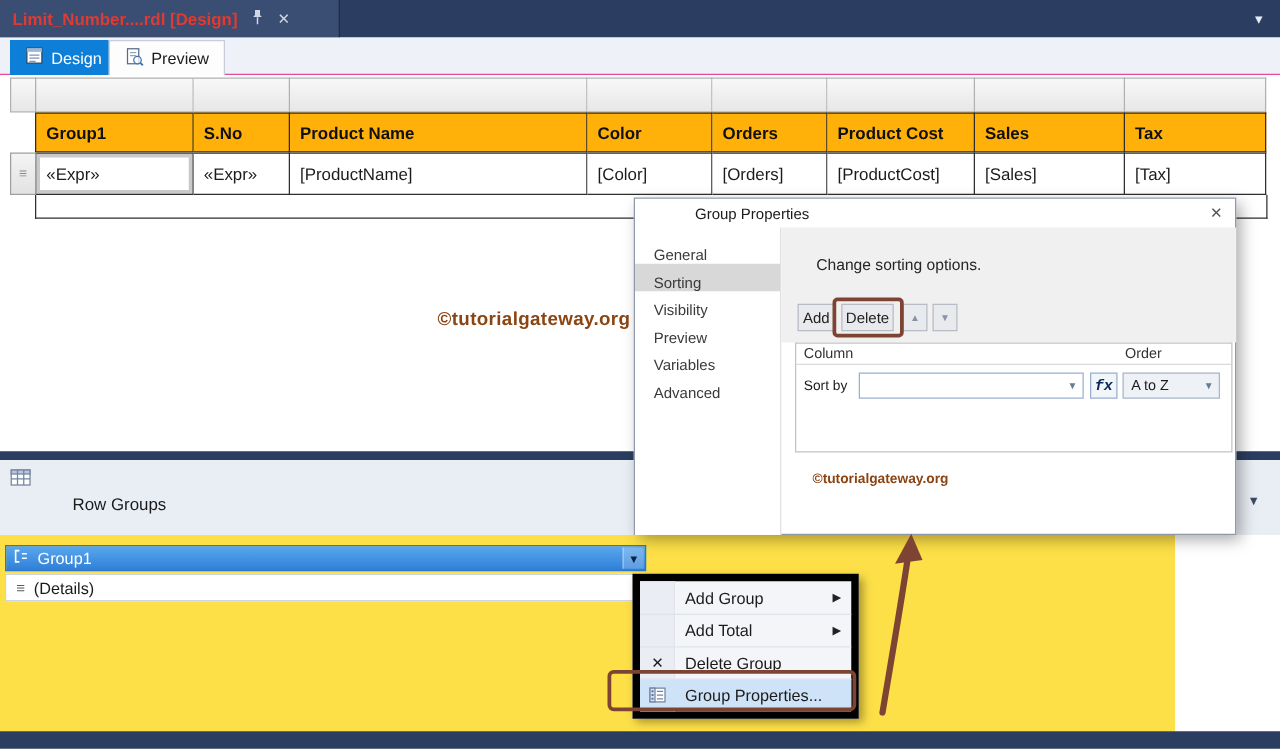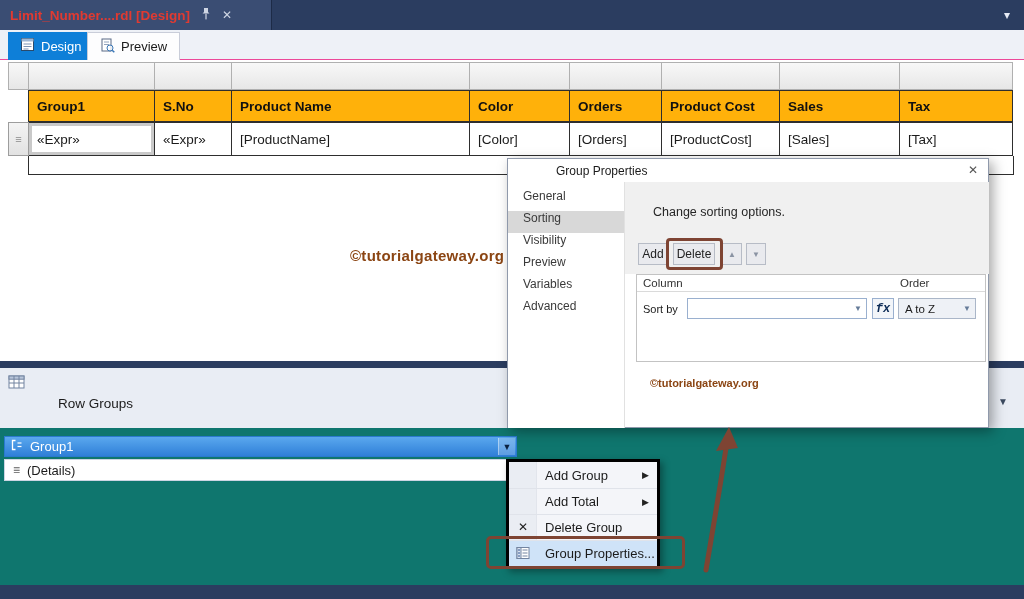--- a/index.html
+++ b/index.html
@@ -49,59 +49,59 @@
   #table-outline{position:absolute;left:28px;top:156px;width:986px;height:19px;
         border:1px solid #2e2e2e;border-top:none;background:transparent}
   #watermark-canvas{position:absolute;left:350px;top:247px;font-size:15px;font-weight:bold;
         color:#8b4513;letter-spacing:.3px}
 
   
   #splitter{position:absolute;left:0;top:361px;width:1024px;height:7px;background:#2b3d60}
   #statusbar{position:absolute;left:0;top:585px;width:1024px;height:14px;background:#2b3d60}
 
   
-  #row-groups{position:absolute;left:0;top:368px;width:1024px;height:217px;background:#0f766e}
+  #row-groups{position:absolute;left:0;top:368px;width:940px;height:217px;background:#fde047}
   #rg-header{position:absolute;left:0;top:0;width:1024px;height:60px;background:#e9edf4}
   #rg-grid-icon{position:absolute;left:8px;top:6px}
   #rg-title{position:absolute;left:58px;top:28px;font-size:13.5px;color:#1b1b1b}
   #rg-chevron{position:absolute;left:998px;top:28px;font-size:10px;color:#3c4a60;cursor:pointer}
   #rg-group-row{position:absolute;left:4px;top:68px;width:513px;height:21px;
         background:linear-gradient(#5aa8ee,#2f7fd8);border:1px solid #2a79cf;color:#fff;
         display:flex;align-items:center;gap:7px;padding-left:6px;font-size:13px}
   #rg-group-dd{position:absolute;right:1px;top:1px;width:17px;height:17px;
         background:rgba(255,255,255,.22);border-left:1px solid rgba(255,255,255,.4);
         display:flex;align-items:center;justify-content:center;color:#0b2240;font-size:9px;cursor:pointer}
   #rg-details-row{position:absolute;left:4px;top:91px;width:513px;height:22px;background:#fff;
         border:1px solid #ccd5e3;display:flex;align-items:center;gap:7px;padding-left:8px;
         font-size:13px;color:#1b1b1b}
   .details-glyph{color:#5a5a5a;font-size:12px}
 
   
-  #context-menu{position:absolute;left:506px;top:459px;width:154px;background:#f4f5f9;
-        border:3px solid #000000;box-shadow:3px 3px 7px rgba(0,0,0,.35);z-index:35}
+  #context-menu{position:absolute;left:506px;top:459px;width:181px;background:#f4f5f9;
+        border:6px solid #000000;box-shadow:3px 3px 7px rgba(0,0,0,.35);z-index:35}
   #menu-gutter{position:absolute;left:0;top:0;width:28px;height:100%;background:#eaedf3;
         border-right:1px solid #e2e5ec}
   .menu-item{position:relative;height:26px;display:flex;align-items:center;
         padding-left:36px;font-size:13px;color:#1b1b1b;cursor:pointer}
   .menu-item + .menu-item{border-top:1px solid #e0e3ea}
   .menu-item .mi-icon{position:absolute;left:7px;top:5px}
   .menu-item .mi-x{position:absolute;left:9px;top:5px;font-size:12px;font-weight:bold;color:#1b1b1b}
   .menu-item .sub-arrow{position:absolute;right:8px;font-size:9px;color:#222}
   .menu-item.hl{background:#cfe3f8}
   #menu-highlight-box{position:absolute;left:486px;top:536px;width:199px;height:33px;
         border:3px solid #7e4433;border-radius:5px;z-index:40;pointer-events:none}
 
   
   #dialog{position:absolute;left:507px;top:158px;width:482px;height:270px;background:#fff;
         border:1px solid #8f99ab;box-shadow:4px 4px 12px rgba(0,0,0,.35);z-index:30;font-size:12px}
   #dlg-title{position:absolute;left:48px;top:5px;font-size:12px;color:#1b1b1b}
   #dlg-close{position:absolute;right:10px;top:4px;font-size:12px;color:#555;cursor:pointer}
   #dlg-nav{position:absolute;left:0;top:23px;width:117px;height:246px;background:#fff;
         border-right:1px solid #e1e1e1}
-  .nav-item{height:22px;display:flex;align-items:flex-start;padding-left:15px;font-size:12px;
+  .nav-item{height:22px;display:flex;align-items:flex-end;padding-left:15px;font-size:12px;
         color:#3a3a3a;cursor:pointer}
   .nav-item.selected{background:#d8d8d8}
   #dlg-band{position:absolute;left:117px;top:23px;width:364px;height:92px;background:#f0f0f0}
   #dlg-heading{position:absolute;left:28px;top:23px;font-size:12.5px;color:#262626}
   .dlg-btn{position:absolute;top:84px;height:22px;background:#e9eaee;border:1px solid #b7bcc6;
         display:flex;align-items:center;justify-content:center;font-size:12px;color:#222;cursor:pointer}
   #btn-add{left:130px;width:30px}
   #btn-delete{left:165px;width:42px}
   #btn-up{left:214px;width:20px;color:#8a93a3;font-size:8px}
   #btn-down{left:238px;width:20px;color:#8a93a3;font-size:8px}

